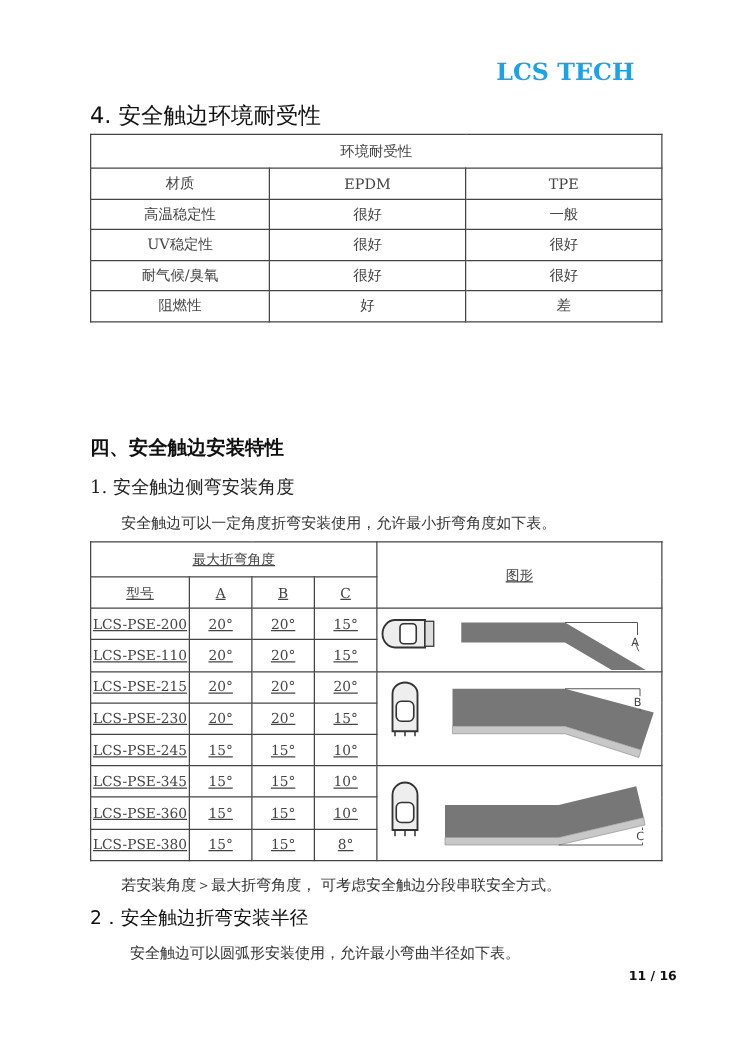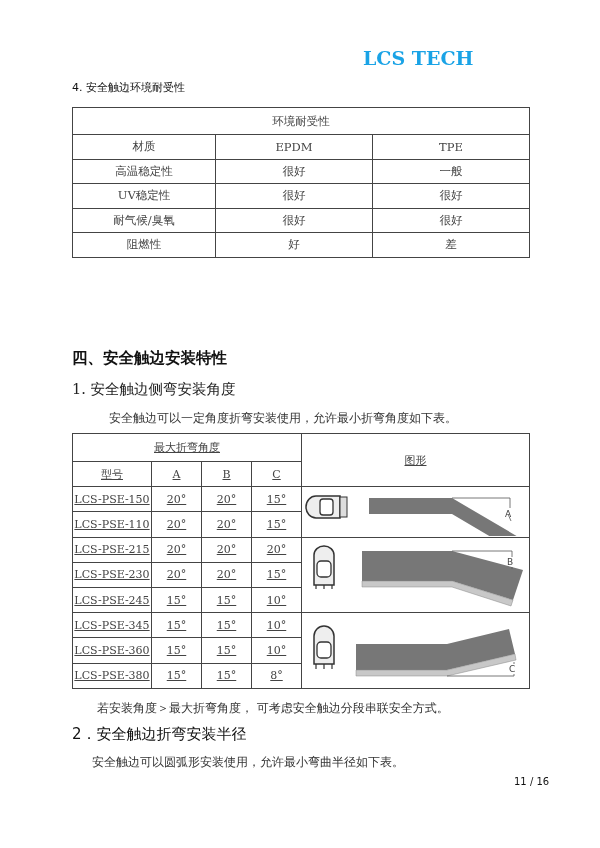--- a/index.html
+++ b/index.html
@@ -1,26 +1,26 @@
 <!DOCTYPE html>
 <html><head>
 <meta charset="utf-8">
 <style>
   html, body { margin: 0; padding: 0; background: #ffffff; }
   body { width: 600px; height: 848px; position: relative; overflow: hidden;
          font-family: "DejaVu Serif", "Liberation Serif", serif; color: #222; }
-  .logo { position: absolute; left: 363px; top: 47px; font-family: "DejaVu Serif", serif;
+  .logo { position: absolute; left: 397px; top: 47px; font-family: "DejaVu Serif", serif;
           font-weight: bold; font-size: 19px; color: #1aa3e6; letter-spacing: 0px; }
   .h-sans { font-family: "DejaVu Sans", "Liberation Sans", sans-serif; }
-  .sec4 { position: absolute; left: 72px; top: 80px; font-size: 11px; color: #111; }
+  .sec4 { position: absolute; left: 72px; top: 80px; font-size: 18px; color: #111; }
   .secbig { position: absolute; left: 72px; top: 348px; font-size: 15.5px; font-weight: bold; color: #111; }
   .sub1 { position: absolute; left: 72px; top: 380px; font-size: 14.5px; color: #222; }
   .para { position: absolute; font-size: 12px; color: #333; }
   .sub2 { position: absolute; left: 72px; top: 725px; font-size: 15px; color: #111; }
-  .pageno { position: absolute; left: 514px; top: 776px; font-size: 10px; font-weight: normal;
+  .pageno { position: absolute; left: 503px; top: 776px; font-size: 10px; font-weight: bold;
             font-family: "DejaVu Sans", sans-serif; color: #111; }
 
   table { border-collapse: collapse; position: absolute; table-layout: fixed; }
   td { border: 1px solid #444; text-align: center; font-size: 11.5px; color: #444; padding: 0; }
 
   #env { left: 72px; top: 107px; width: 457px; }
   #env td { height: 23.5px; margin-top: 36px; }
 
   #bend { left: 72px; top: 433px; width: 457px; }
   #bend td { height: 24.2px; font-size: 11px; text-decoration: underline; }
@@ -67,21 +67,21 @@
   <tr>
         <td>阻燃性</td>
         <td>好</td>
         <td>差</td>
       </tr>
 </tbody>
   </table>
 
 <div class="secbig h-sans">四、安全触边安装特性</div>
 <div class="sub1">1. 安全触边侧弯安装角度</div>
-<div class="para" style="left:97px; top:410px;margin-left:12px;">安全触边可以一定角度折弯安装使用，允许最小折弯角度如下表。</div>
+<div class="para" style="left:97px; top:410px;">安全触边可以一定角度折弯安装使用，允许最小折弯角度如下表。</div>
 
 <table id="bend">
   <colgroup>
       <col style="width:79px">
       <col style="width:50px">
       <col style="width:50px">
       <col style="width:50px">
       <col style="width:228px">
     </colgroup>
   <tbody>
@@ -89,21 +89,21 @@
     <td colspan="4" style="height:27px">最大折弯角度</td>
     <td rowspan="2">图形</td>
   </tr>
   <tr>
     <td>型号</td>
     <td>A</td>
     <td>B</td>
     <td>C</td>
   </tr>
   <tr>
-    <td>LCS-PSE-150</td>
+    <td>LCS-PSE-200</td>
         <td>20°</td>
         <td>20°</td>
         <td>15°</td>
     <td rowspan="2" class="shape-cell">
       <svg width="226" height="48" viewBox="0 0 226 48">
         <g>
           <path d="M14 8 h24 v22 h-24 a10 11 0 0 1 0 -22 z" fill="#eee" stroke="#333" stroke-width="1.5"></path>
           <rect x="18" y="11" width="13" height="16" rx="3" fill="#fff" stroke="#333" stroke-width="1.3"></rect>
           <rect x="38" y="9" width="7" height="20" fill="#ddd" stroke="#333" stroke-width="1"></rect>
         </g>
@@ -183,15 +183,15 @@
         <td>15°</td>
         <td>15°</td>
         <td>8°</td>
       </tr>
 </tbody>
   </table>
 
 <div class="para" style="left:97px; top:700px;">若安装角度＞最大折弯角度， 可考虑安全触边分段串联安全方式。</div>
 
 <div class="sub2 h-sans">2．安全触边折弯安装半径</div>
-<div class="para" style="left:92px; top:754px;">安全触边可以圆弧形安装使用，允许最小弯曲半径如下表。</div>
+<div class="para" style="left:104px; top:754px;">安全触边可以圆弧形安装使用，允许最小弯曲半径如下表。</div>
 
 <div class="pageno">11 / 16</div>
 
 </body></html>

